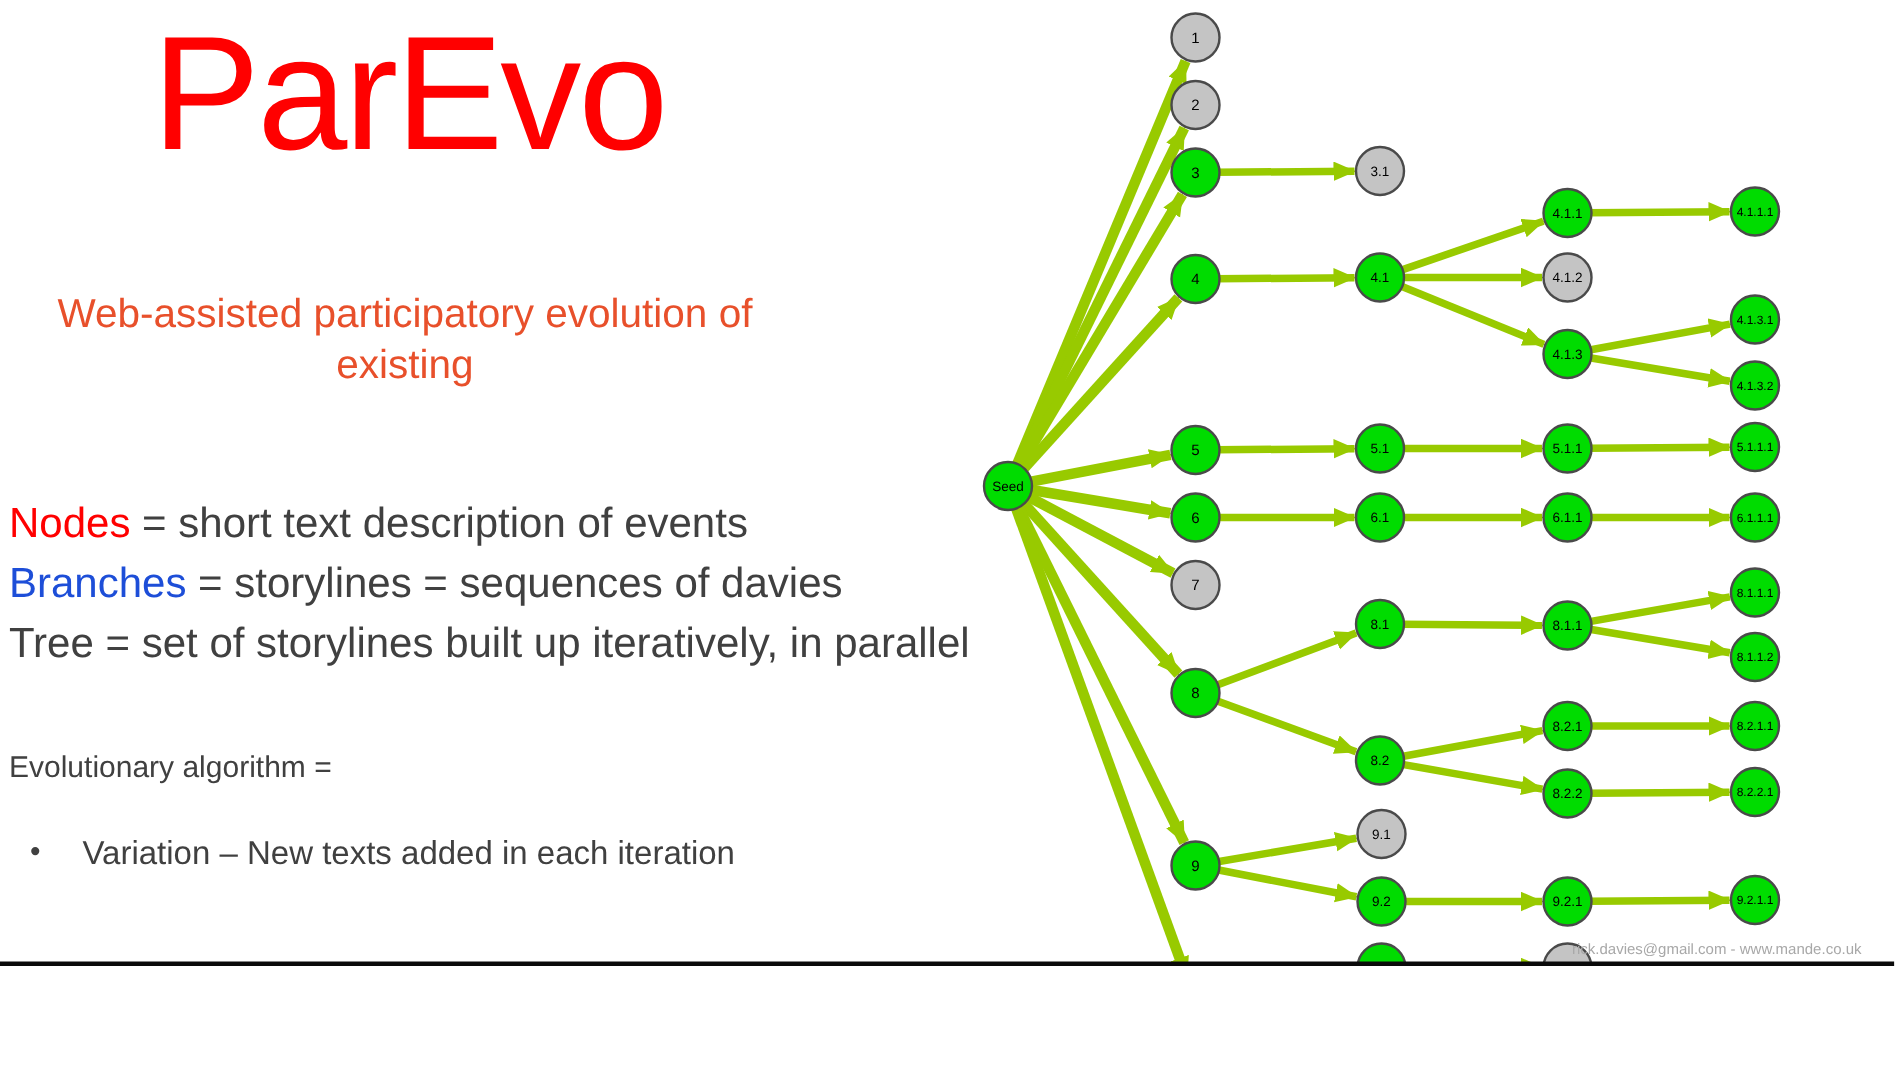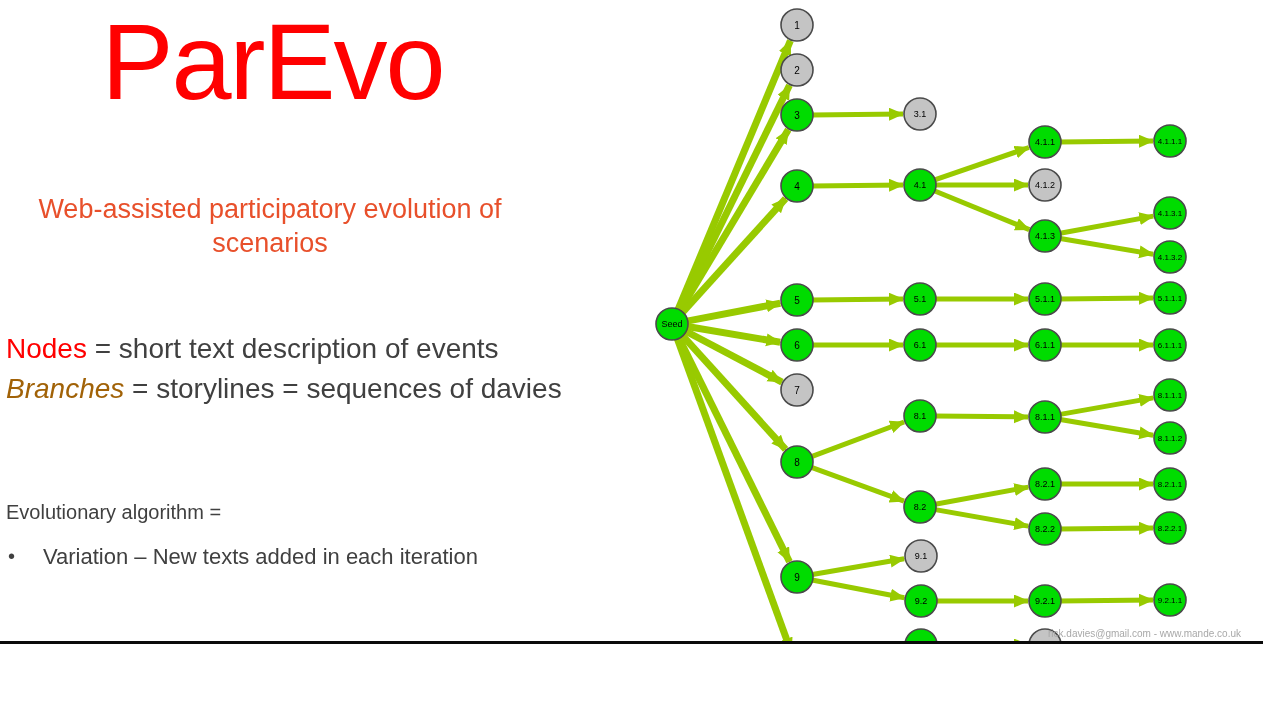--- a/index.html
+++ b/index.html
@@ -33,21 +33,21 @@
     font-size:28px;line-height:24px;
     color:var(--c-body);
   }
   .def-line{margin-bottom:16px;}
   .algo-heading{
     position:absolute;top:501px;left:6px;width:690px;
     font-size:20px;color:var(--c-body);
   }
   .bullets{
     position:absolute;top:542px;left:6px;width:692px;
-    margin:0;padding:0;list-style:none;
+    margin:12px;padding:0;list-style:none;
     font-size:22px;line-height:29px;color:var(--c-body);
   }
   .bullets li{
     position:relative;
     padding-left:37px;
     margin-bottom:10px;
   }
   .bullets li::before{
     content:"\2022";
     position:absolute;left:2px;top:0;
@@ -66,26 +66,27 @@
 </style>
 </head>
 <body>
 
 <div class="slide">
 
   <h1 class="title">ParEvo</h1>
 
   <div class="subtitle">
     <div>Web-assisted participatory evolution of</div>
-    <div>scenarios</div>
+    <div>existing</div>
   </div>
 
   <div class="defs">
       <div class="def-line"><span style="color: rgb(255, 0, 0);">Nodes</span><span> = short text description of events</span></div>
-      <div class="def-line"><span style="color: #a16207; font-style: italic;">Branches</span><span> = storylines = sequences of davies</span></div>
+      <div class="def-line"><span style="color: #1d4ed8;">Branches</span><span> = storylines = sequences of davies</span></div>
+      <div class="def-line"><span style="color: rgb(64, 64, 64);">Tree</span><span> = set of storylines built up iteratively, in parallel</span></div>
     </div>
 
   <div class="algo-heading">Evolutionary algorithm =</div>
 
   <ul class="bullets">
       <li>Variation – New texts added in each iteration</li>
     </ul>
 
   <svg class="tree-svg" id="tree" width="1263" height="712" viewBox="0 0 1263 712">
       <defs>

